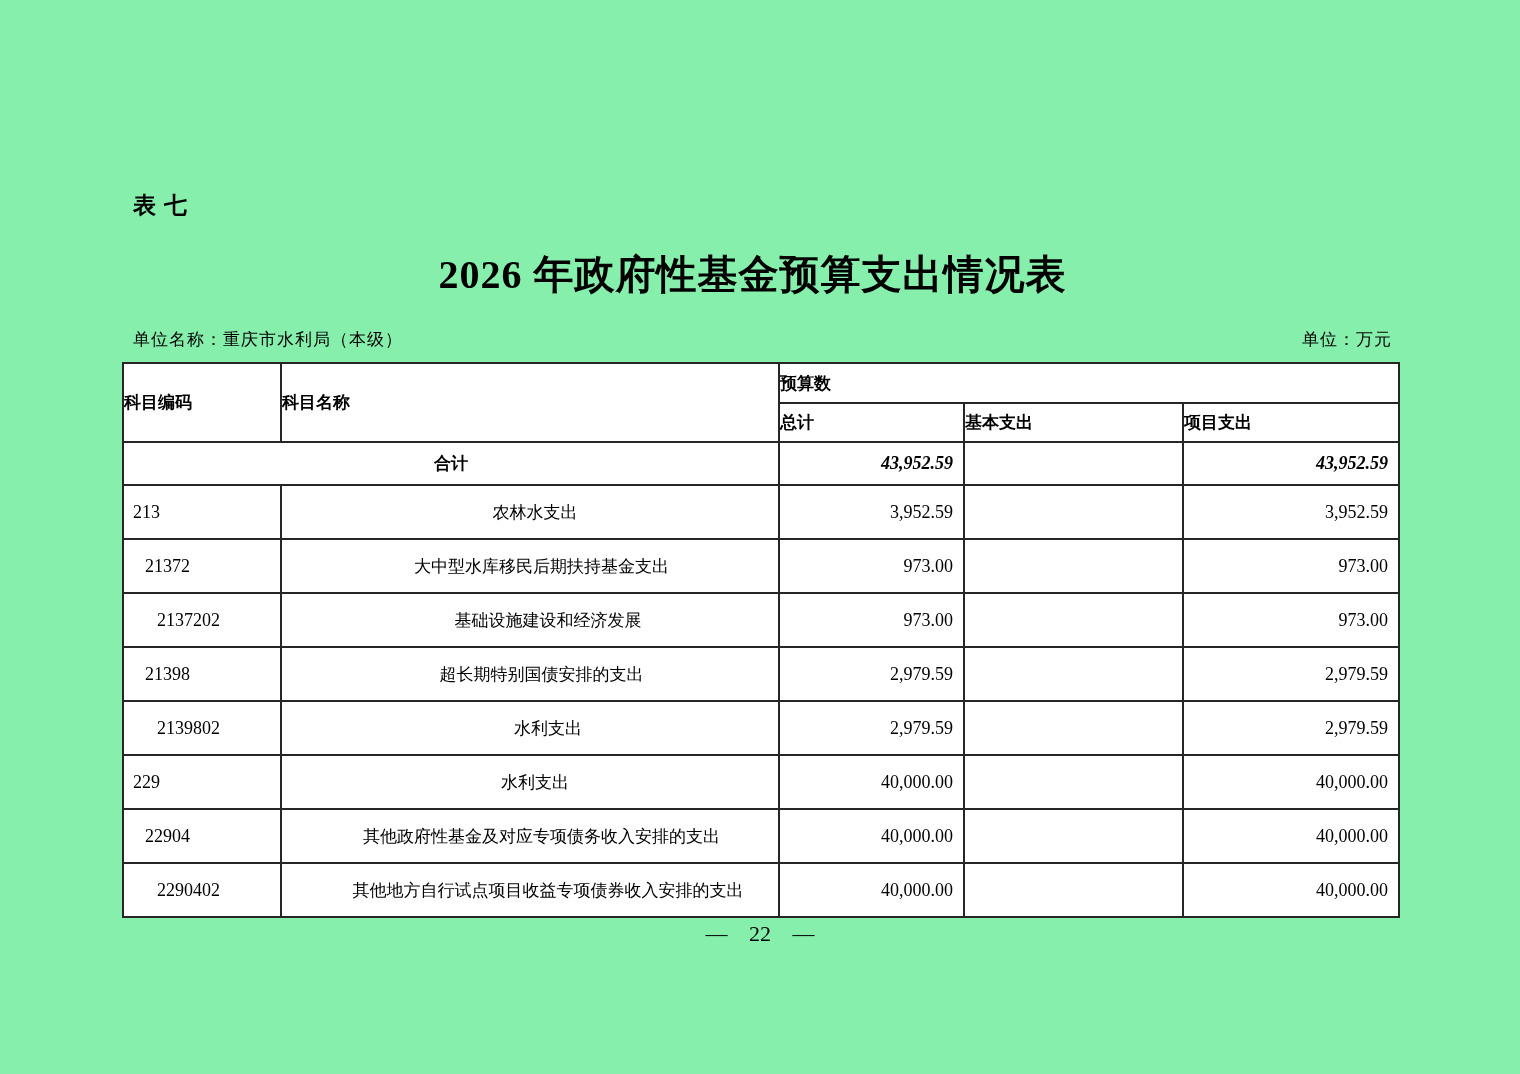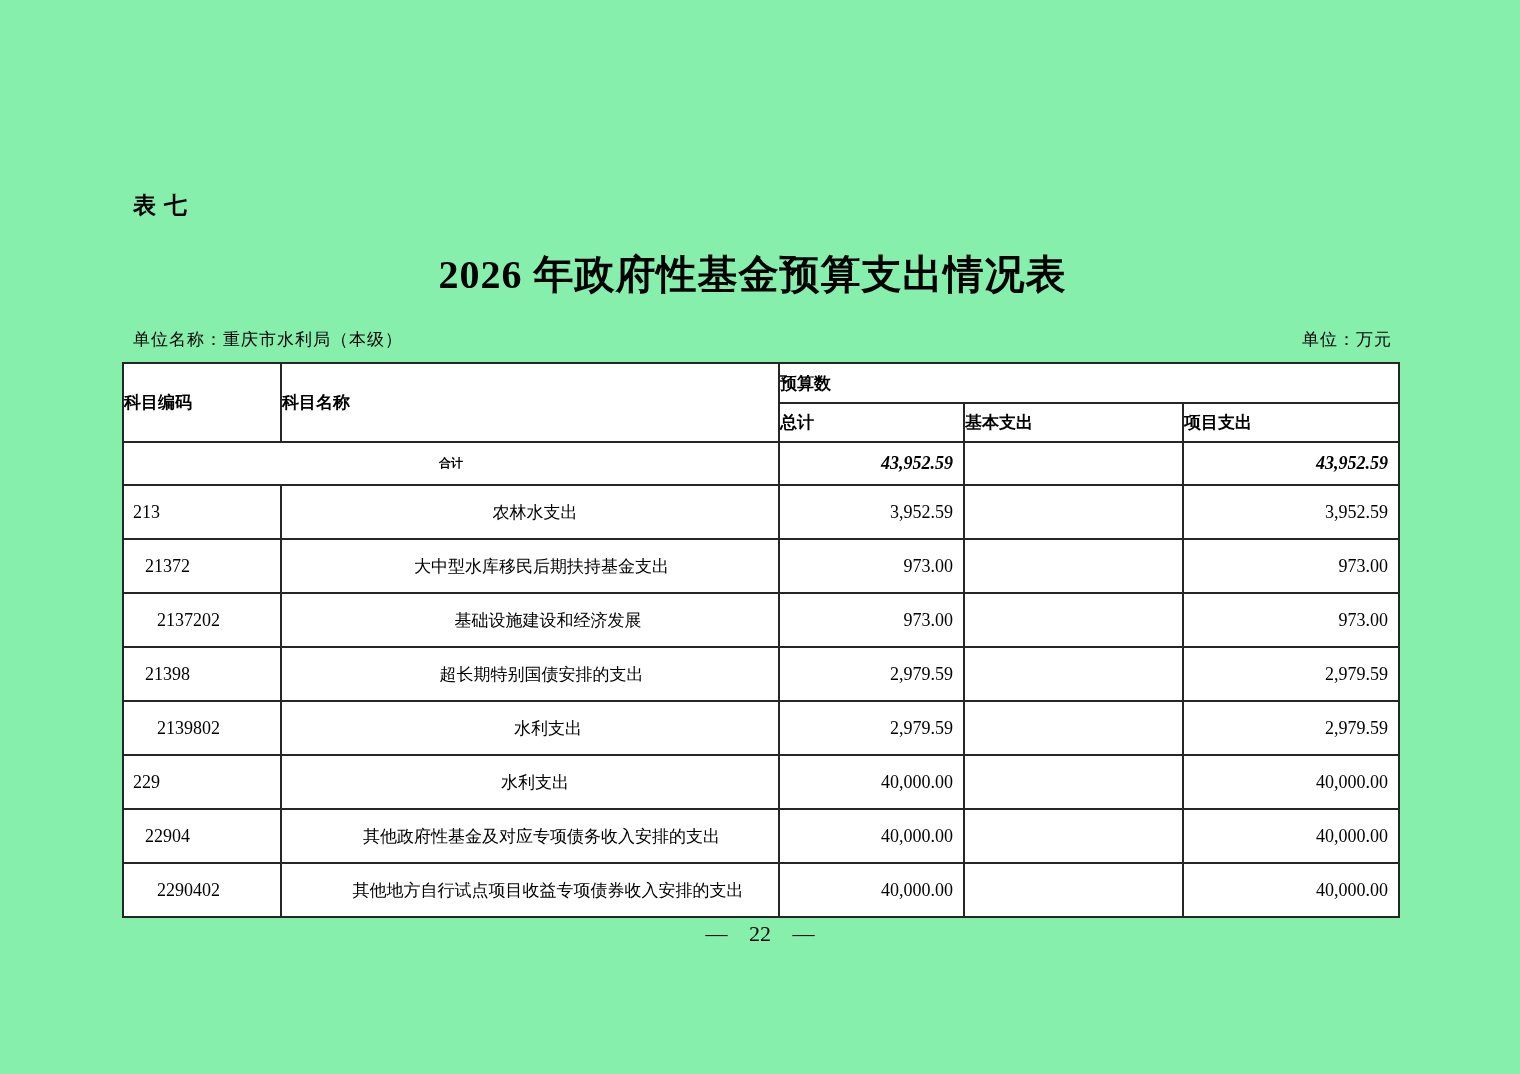--- a/index.html
+++ b/index.html
@@ -58,21 +58,21 @@
   }
   td.code {
     font-family: "Liberation Serif", serif;
     font-size: 18px; text-align: left;
   }
   td.name {
     font-size: 17px; text-align: center;
   }
   tr.summary td.label {
     font-family: "Liberation Sans", sans-serif;
-    font-weight: bold; font-size: 12px; text-align: center;
+    font-weight: bold; font-size: 17px; text-align: center;
   }
   tr.summary td.num { font-weight: bold; font-style: italic; }
 
   tr.lvl1 td.code { padding-left: 9px; }
   tr.lvl2 td.code { padding-left: 21px; }
   tr.lvl3 td.code { padding-left: 33px; }
   tr.lvl1 td.name { padding-left: 10px; }
   tr.lvl2 td.name { padding-left: 23px; }
   tr.lvl3 td.name { padding-left: 36px; }
 

